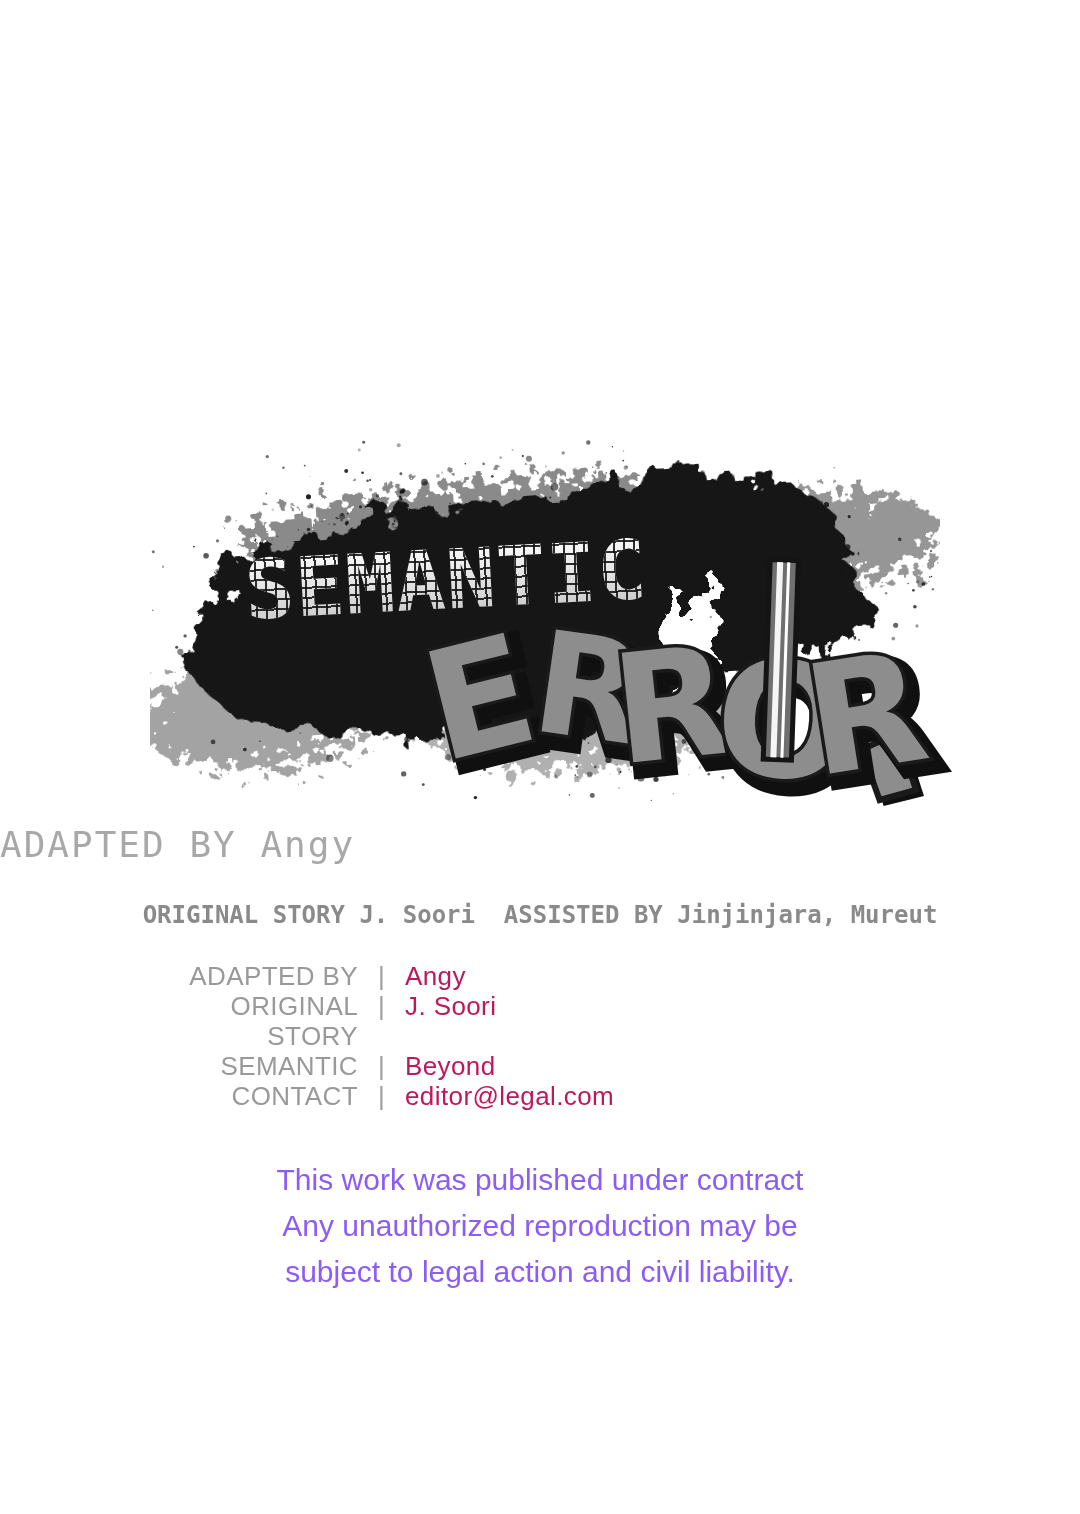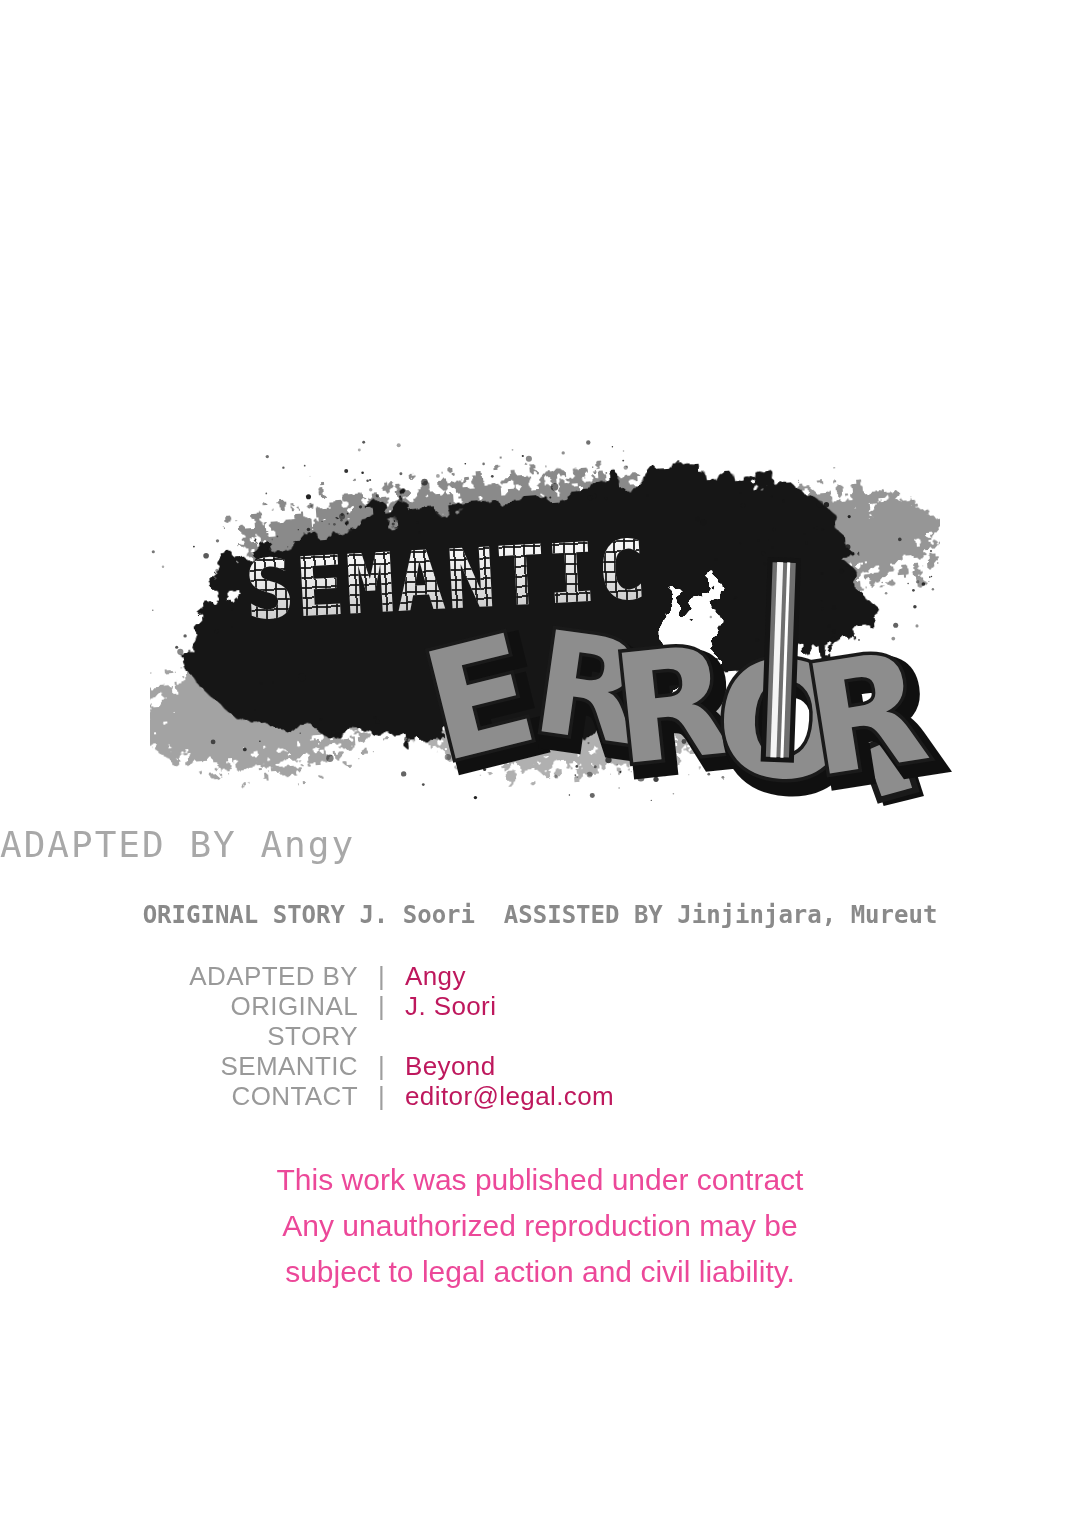--- a/index.html
+++ b/index.html
@@ -44,21 +44,21 @@
   
   .credits-list { position:absolute; left:150px; top:961px; font-size:26px; letter-spacing:.4px; }
   .credit-row { display:flex; line-height:30px; }
   .credit-label { width:208px; text-align:right; color:#999999; }
   .credit-sep   { width:47px;  text-align:center; color:#9e9e9e; }
   .credit-value { text-align:center; color:#be185d; }
 
   
   .copyright {
     position:absolute; left:0; top:1157px; width:100%; text-align:center;
-    font-size:30px; line-height:46px; color:#ec4899;
+    font-size:30px; line-height:46px; color:#8b5cf6;
   }
 </style>
 </head>
 <body>
 
 <div class="page">
 
   <div class="logo-area">
 
     <svg class="splatter-svg" viewBox="0 0 790 380">

